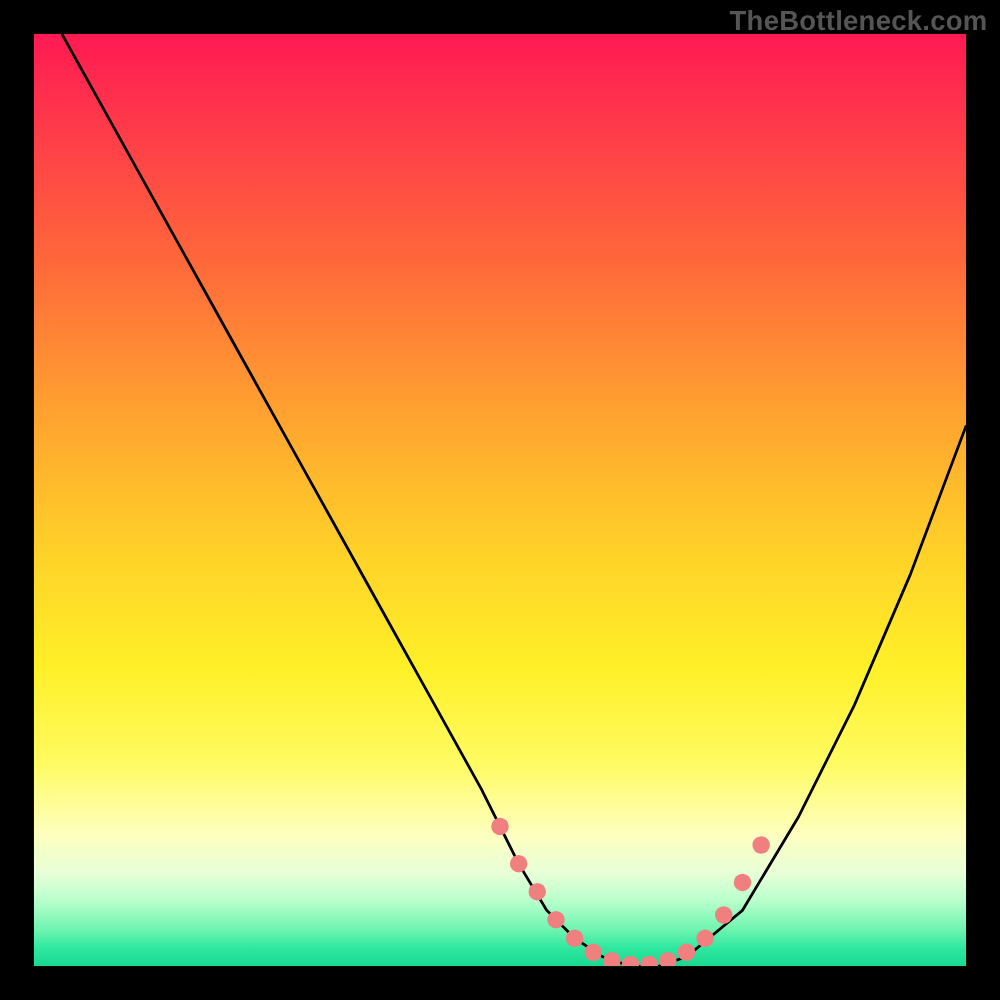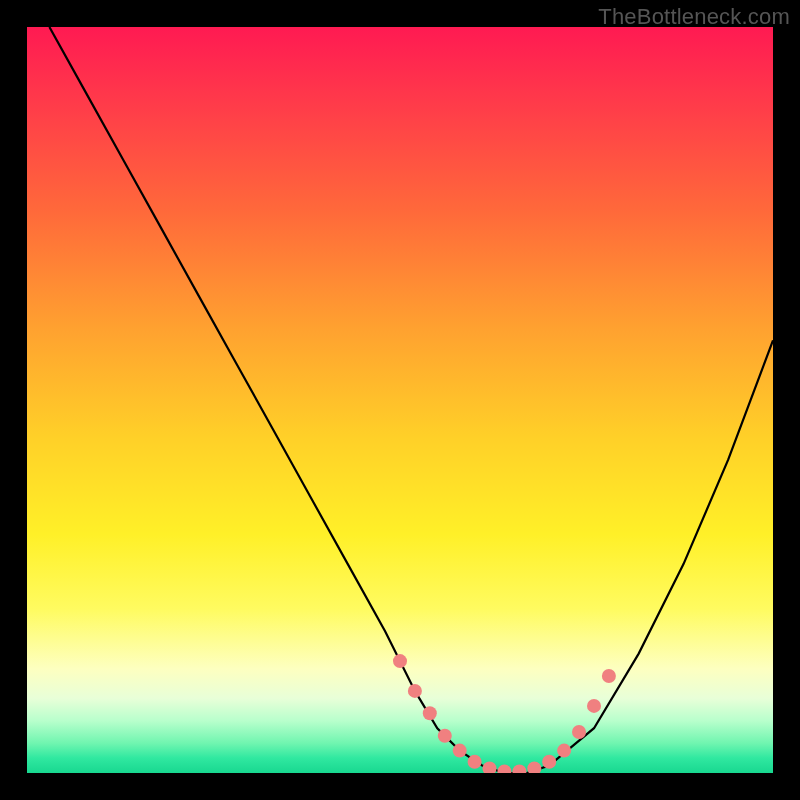--- a/index.html
+++ b/index.html
@@ -46,21 +46,21 @@
   .dots {
     position: absolute;
     inset: 0;
   }
   .watermark {
     position: absolute;
     top: 4px;
     right: 10px;
     color: #555;
     font-size: 22px;
-    font-weight: 400;
+    font-weight: 700;
     letter-spacing: 0.2px;
     user-select: none;
     margin-left: 34px;
   }
 </style>
 </head>
 <body>
 
 <div class="frame">
   <div class="gradient"></div>

